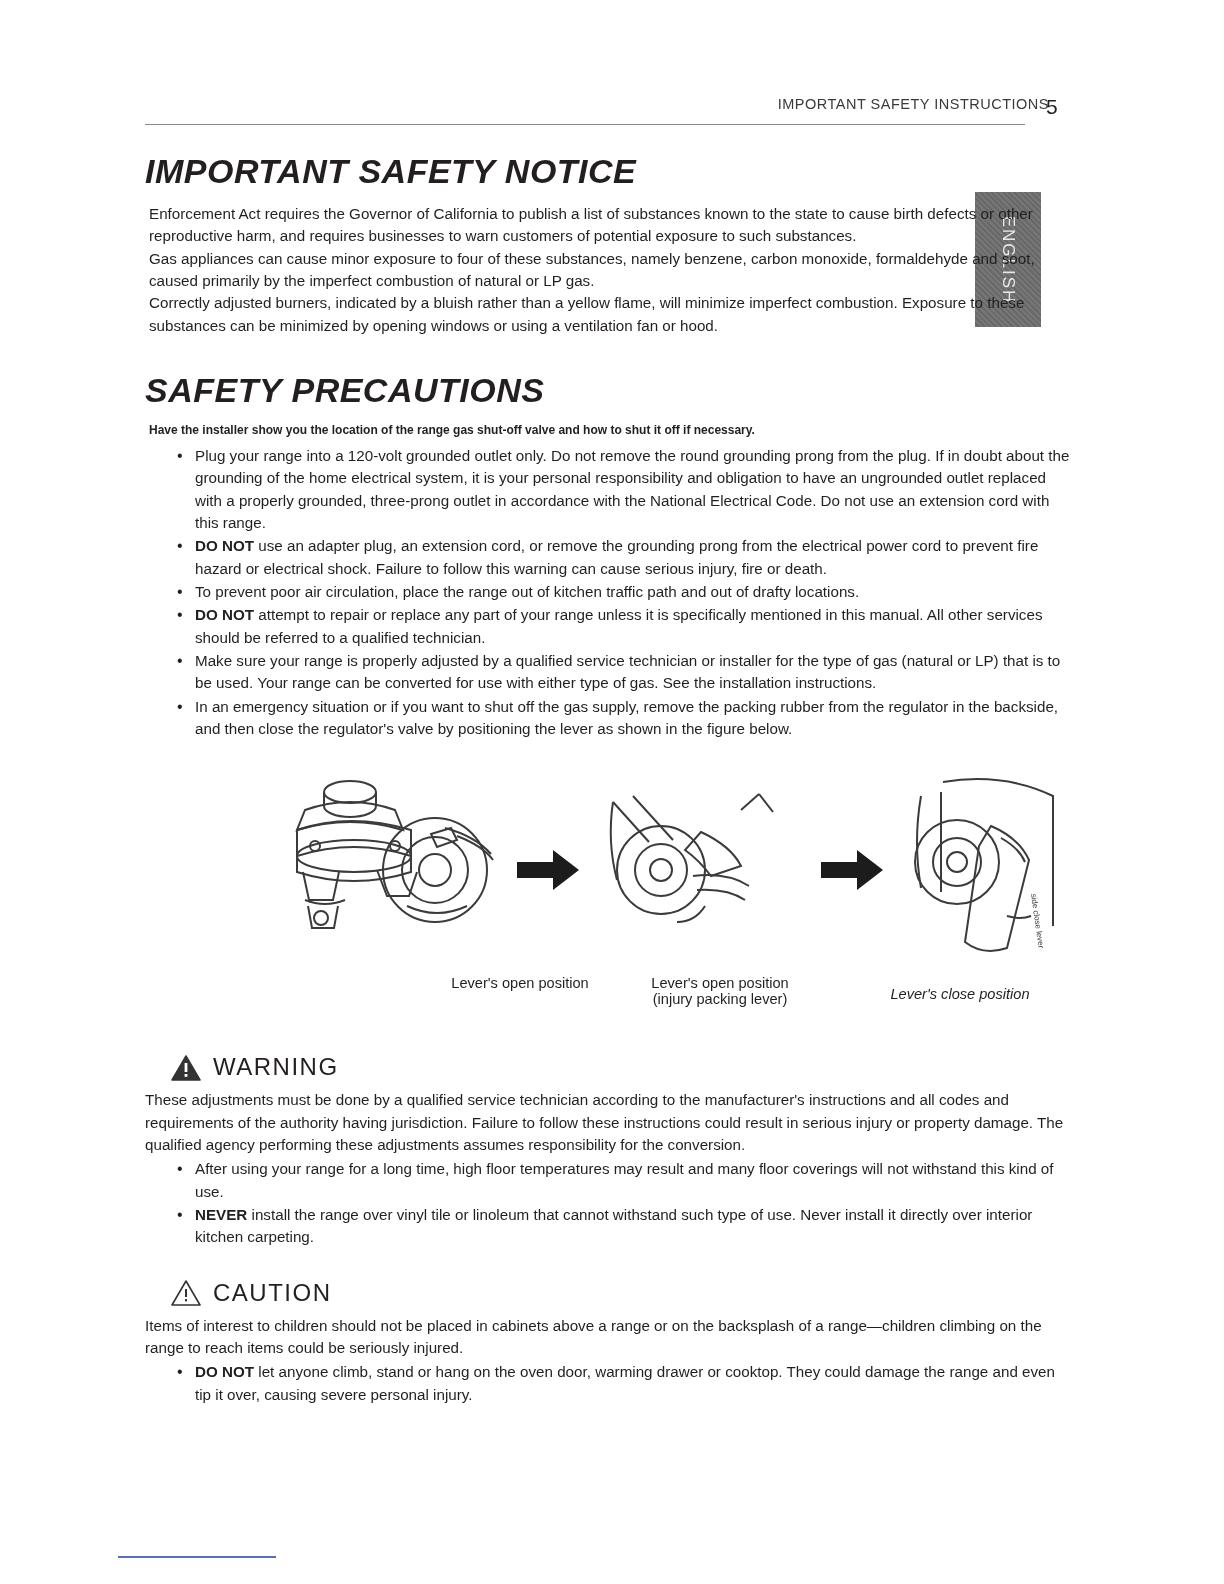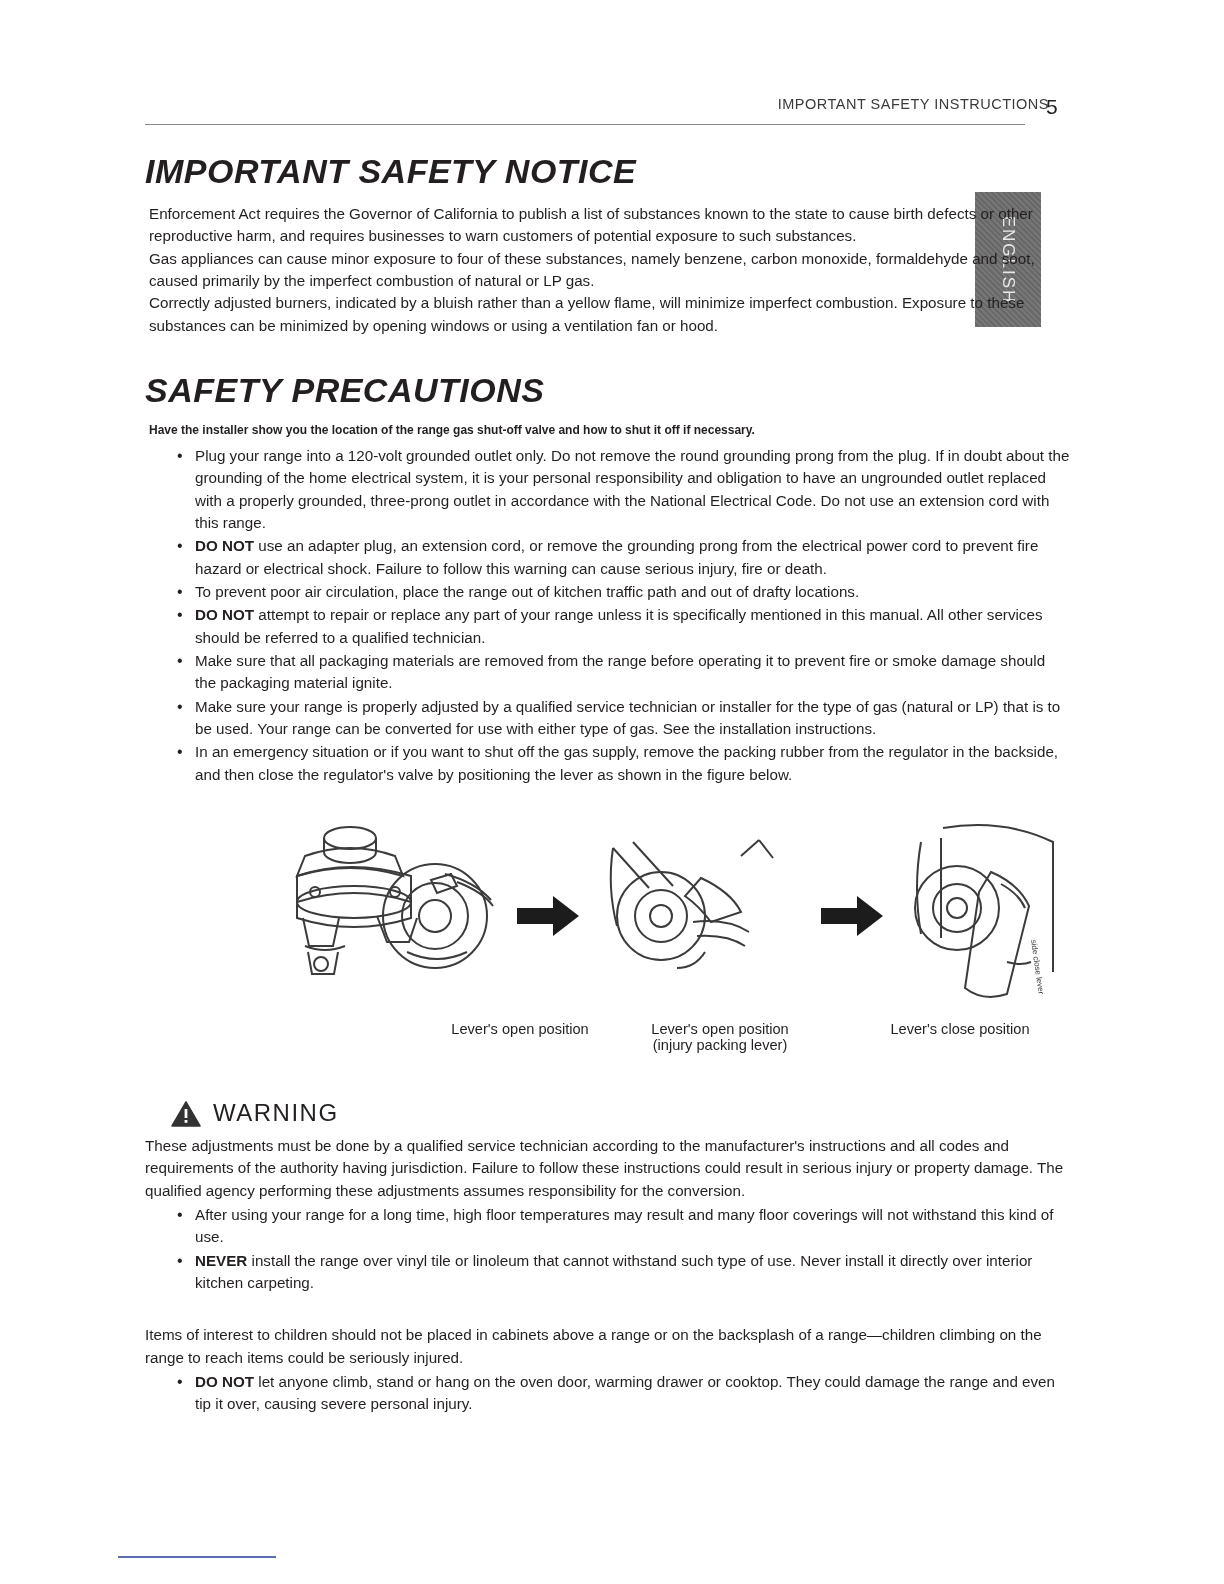--- a/index.html
+++ b/index.html
@@ -192,21 +192,20 @@
     <h1 class="section-title">IMPORTANT SAFETY NOTICE</h1>
     <p class="body" id="p-notice">Enforcement Act requires the Governor of California to publish a list of substances known to the state to cause birth defects or other reproductive harm, and requires businesses to warn customers of potential exposure to such substances.<br>Gas appliances can cause minor exposure to four of these substances, namely benzene, carbon monoxide, formaldehyde and soot, caused primarily by the imperfect combustion of natural or LP gas.<br>Correctly adjusted burners, indicated by a bluish rather than a yellow flame, will minimize imperfect combustion. Exposure to these substances can be minimized by opening windows or using a ventilation fan or hood.</p>
 
     <h1 class="section-title second">SAFETY PRECAUTIONS</h1>
     <div class="lead">Have the installer show you the location of the range gas shut-off valve and how to shut it off if necessary.</div>
     <ul class="bullets" id="precaution-list">
         <li>Plug your range into a 120-volt grounded outlet only. Do not remove the round grounding prong from the plug. If in doubt about the grounding of the home electrical system, it is your personal responsibility and obligation to have an ungrounded outlet replaced with a properly grounded, three-prong outlet in accordance with the National Electrical Code. Do not use an extension cord with this range.</li>
         <li><b class="strong">DO NOT</b> use an adapter plug, an extension cord, or remove the grounding prong from the electrical power cord to prevent fire hazard or electrical shock. Failure to follow this warning can cause serious injury, fire or death.</li>
         <li>To prevent poor air circulation, place the range out of kitchen traffic path and out of drafty locations.</li>
         <li><b class="strong">DO NOT</b> attempt to repair or replace any part of your range unless it is specifically mentioned in this manual. All other services should be referred to a qualified technician.</li>
-        <li>Make sure that all packaging materials are removed from the range before operating it to prevent fire or smoke damage should the packaging material ignite.</li>
         <li>Make sure your range is properly adjusted by a qualified service technician or installer for the type of gas (natural or LP) that is to be used. Your range can be converted for use with either type of gas. See the installation instructions.</li>
         <li>In an emergency situation or if you want to shut off the gas supply, remove the packing rubber from the regulator in the backside, and then close the regulator's valve by positioning the lever as shown in the figure below.</li>
       </ul>
 
     <div class="figure">
       <svg width="925" height="205" viewBox="0 0 925 205">
         <g fill="none" stroke="#3b3b3b" stroke-width="2">
 
           <g>
             <ellipse cx="205" cy="26" rx="26" ry="11"></ellipse>
@@ -274,21 +273,21 @@
 
     <div class="fig-captions">
       <div class="cap" style="left:230px; top:0; width:290px;">
         <span>Lever's open position</span>
         <span class="sub"></span>
       </div>
       <div class="cap" style="left:430px; top:0; width:290px;">
         <span>Lever's open position</span>
         <span class="sub">(injury packing lever)</span>
       </div>
-      <div class="cap" style="left:670px; top:0; width:290px;">
+      <div class="cap" style="left:670px; top:11px; width:290px;font-style:italic;">
         <span>Lever's close position</span>
         <span class="sub"></span>
       </div>
     </div>
 
     <div class="alert-head">
       <span class="tri-warn">
         <svg width="30" height="27" viewBox="0 0 30 27">
           <polygon points="15,2 29,26 1,26" fill="#333333" stroke="#333333" stroke-width="1.5" stroke-linejoin="round"></polygon>
           <rect x="13.6" y="9" width="2.8" height="9" fill="#ffffff"></rect>
@@ -297,20 +296,30 @@
       </span>
       <span class="label">WARNING</span>
     </div>
     <p class="alert-body">These adjustments must be done by a qualified service technician according to the manufacturer's instructions and all codes and requirements of the authority having jurisdiction. Failure to follow these instructions could result in serious injury or property damage. The qualified agency performing these adjustments assumes responsibility for the conversion.</p>
     <ul class="bullets" id="warning-list">
         <li>After using your range for a long time, high floor temperatures may result and many floor coverings will not withstand this kind of use.</li>
         <li><b class="strong">NEVER</b> install the range over vinyl tile or linoleum that cannot withstand such type of use. Never install it directly over interior kitchen carpeting.</li>
       </ul>
 
     <div class="caution-block">
+      <div class="alert-head" style="margin-top:26px;">
+        <span class="tri-caution">
+          <svg width="30" height="27" viewBox="0 0 30 27">
+            <polygon points="15,2 29,26 1,26" fill="none" stroke="#333333" stroke-width="1.6" stroke-linejoin="round"></polygon>
+            <rect x="14" y="10" width="2" height="8" fill="#333333"></rect>
+            <rect x="14" y="20" width="2" height="2.4" fill="#333333"></rect>
+          </svg>
+        </span>
+        <span class="label">CAUTION</span>
+      </div>
       <p class="alert-body">Items of interest to children should not be placed in cabinets above a range or on the backsplash of a range—children climbing on the range to reach items could be seriously injured.</p>
       <ul class="bullets" id="caution-list">
           <li><b class="strong">DO NOT</b> let anyone climb, stand or hang on the oven door, warming drawer or cooktop. They could damage the range and even tip it over, causing severe personal injury.</li>
         </ul>
     </div>
 
   </div>
 
   <div style="position:absolute; left:118px; top:1556px; width:158px; border-top:2px solid #5b6fb0;"></div>
 </div>

